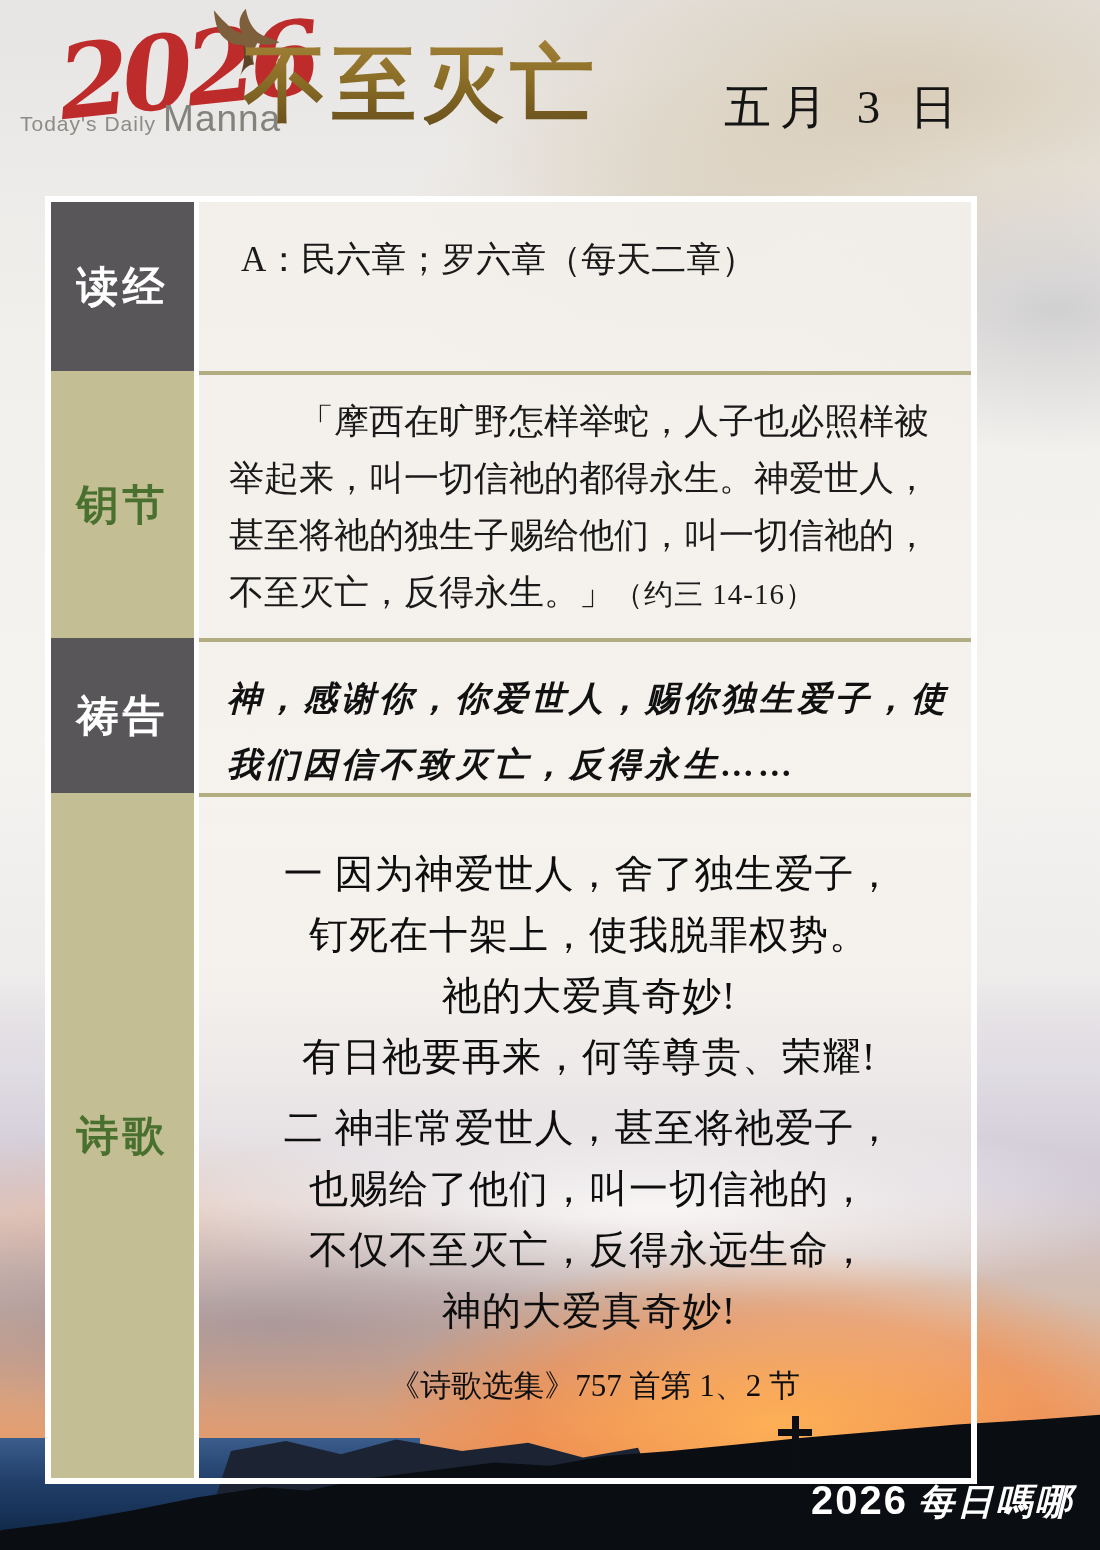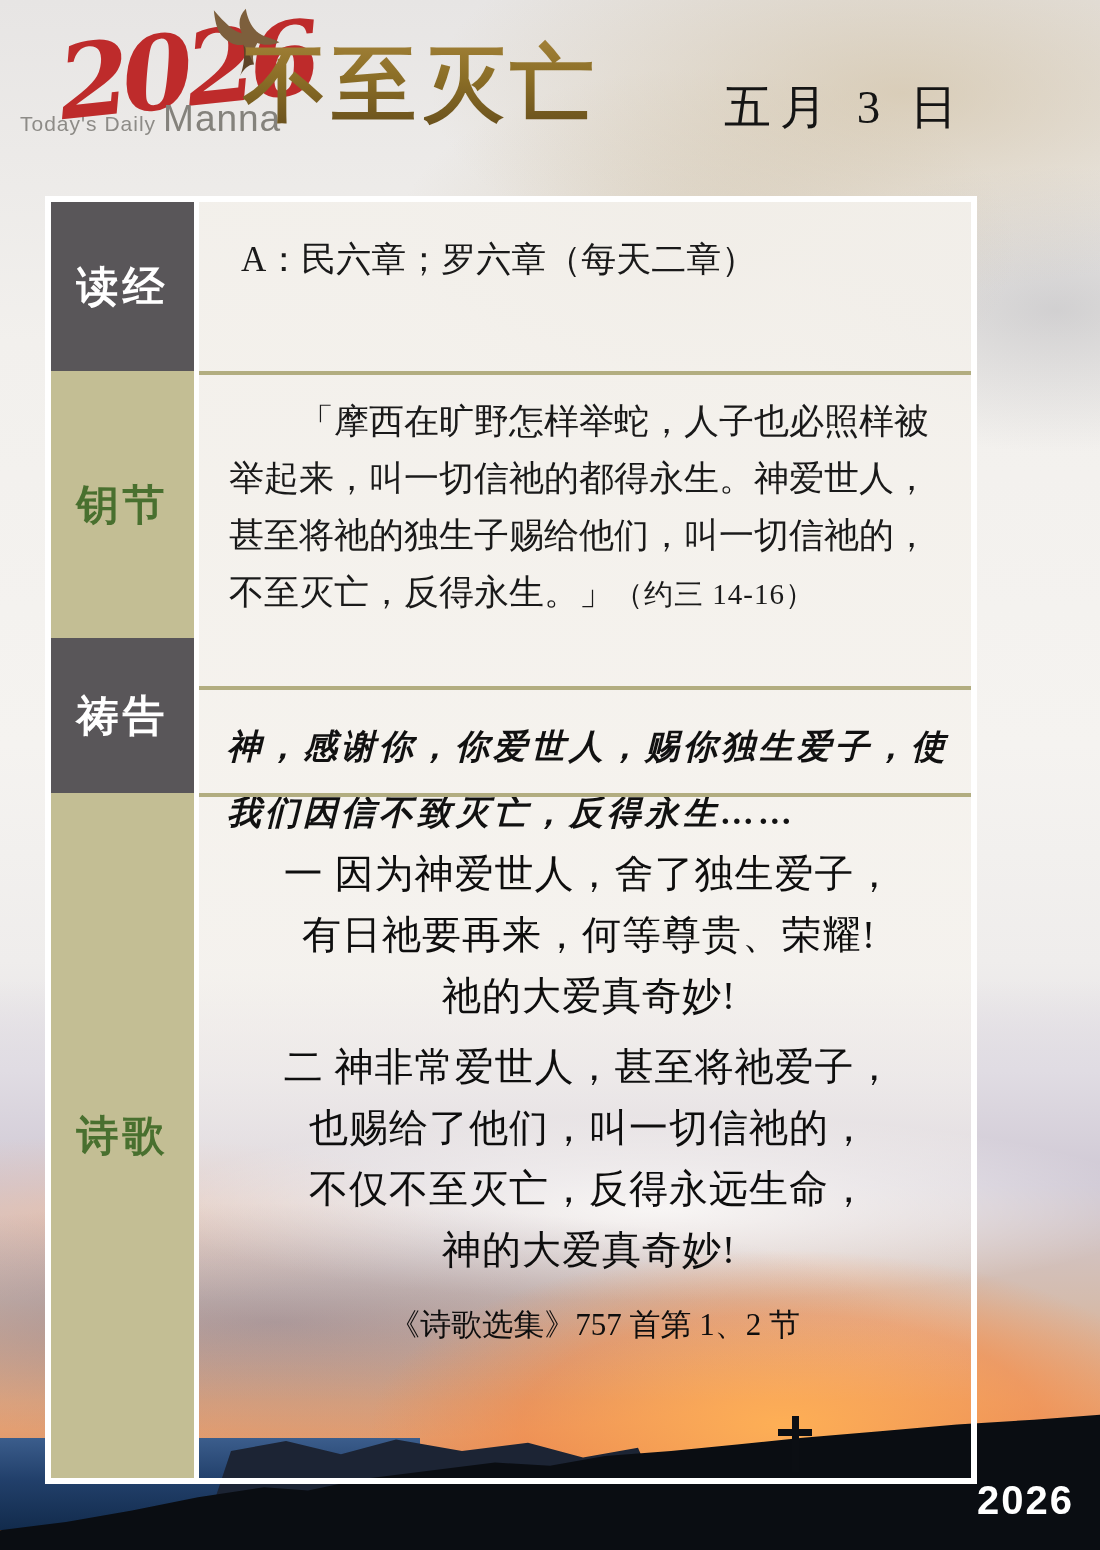--- a/index.html
+++ b/index.html
@@ -80,21 +80,21 @@
   .lab-dark{ background:#595659; color:#ffffff; }
   .lab-khaki{ background:#c3be94; color:#49702f; }
   .con{ flex:1; position:relative; }
   .con-line{ border-top:4px solid #b2ad80; }
   .con-reading{ padding:26px 16px 0 42px; font-size:35px; color:#1a1a1a; line-height:64px; }
   .con-reading .note-bold{ font-weight:bold; font-family:"Liberation Sans","DejaVu Sans",sans-serif; font-size:33px; }
   .con-keyverse{ padding:18px 30px 0 30px; font-size:35px; color:#1a1a1a; line-height:57px; }
   .con-keyverse p{ text-indent:2em; }
   .con-keyverse .ref{ font-size:29px; letter-spacing:1px; }
   .con-prayer{ padding:24px 14px 0 28px; font-size:34px; line-height:66px; color:#111;
-    font-weight:bold; font-style:italic; letter-spacing:4px;margin-top:48px; }
+    font-weight:bold; font-style:italic; letter-spacing:4px; }
   .con-hymn{ padding-top:46px; text-align:center; color:#0e0e0e; }
   .con-hymn .vline{ font-size:39px; line-height:61px; letter-spacing:1px;padding-left:8px; }
   .con-hymn .verse{ margin-bottom:10px; }
   .con-hymn .source{ margin-top:24px; font-size:31px;margin-left:19px; }
   
   .footer{ position:absolute; right:26px; top:1478px; z-index:6; color:#ffffff;
     display:flex; align-items:baseline; gap:10px; }
   .footer .fy{ font-family:"Liberation Sans","DejaVu Sans",sans-serif; font-weight:bold; font-size:40px; letter-spacing:2px; }
   .footer .fcn{ font-size:36px; font-weight:bold; font-style:italic; letter-spacing:3px; }
 </style>
@@ -147,32 +147,34 @@
       <div class="con con-line con-prayer">
         <p>神，感谢你，你爱世人，赐你独生爱子，使我们因信不致灭亡，反得永生……</p>
       </div>
     </div>
 
     <div class="row row-hymn">
       <div class="lab lab-khaki">诗歌</div>
       <div class="con con-line con-hymn">
         <div class="verse">
           <div class="vline">一 因为神爱世人，舍了独生爱子，</div>
+          <div class="vline">钉死在十架上，使我脱罪权势。</div>
+          <div class="vline">祂的大爱真奇妙!</div>
           <div class="vline">有日祂要再来，何等尊贵、荣耀!</div>
-          <div class="vline">祂的大爱真奇妙!</div>
         </div>
         <div class="verse">
           <div class="vline">二 神非常爱世人，甚至将祂爱子，</div>
           <div class="vline">也赐给了他们，叫一切信祂的，</div>
           <div class="vline">不仅不至灭亡，反得永远生命，</div>
           <div class="vline">神的大爱真奇妙!</div>
         </div>
         <div class="source">《诗歌选集》757 首第 1、2 节</div>
       </div>
     </div>
 
   </div>
 
   <div class="footer">
     <span class="fy">2026</span>
+    <span class="fcn">每日嗎哪</span>
   </div>
 
 </div>
 
 </body></html>

